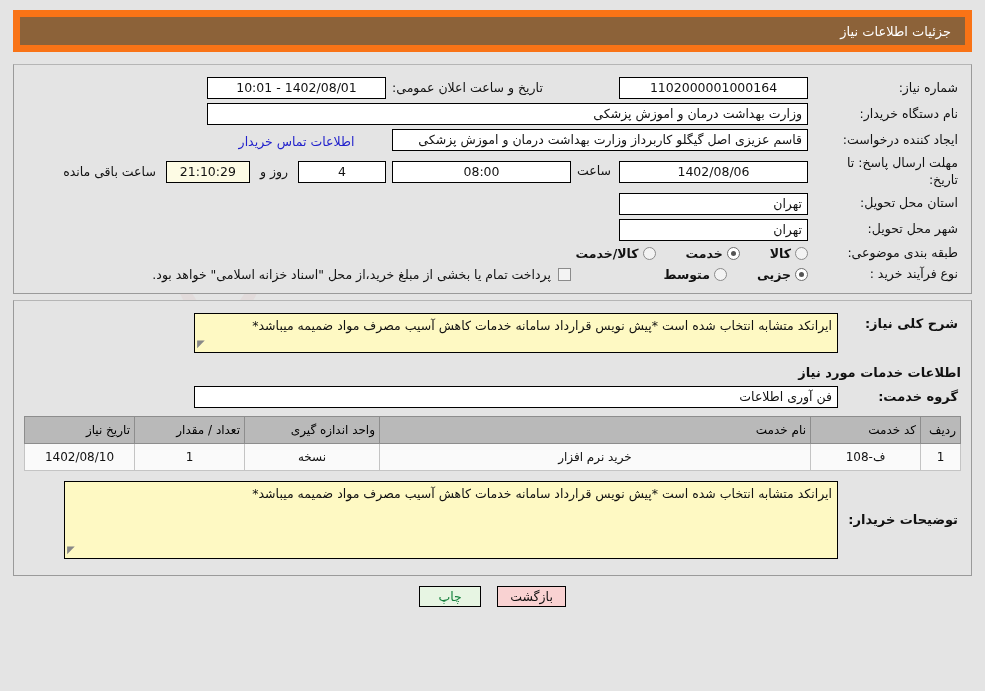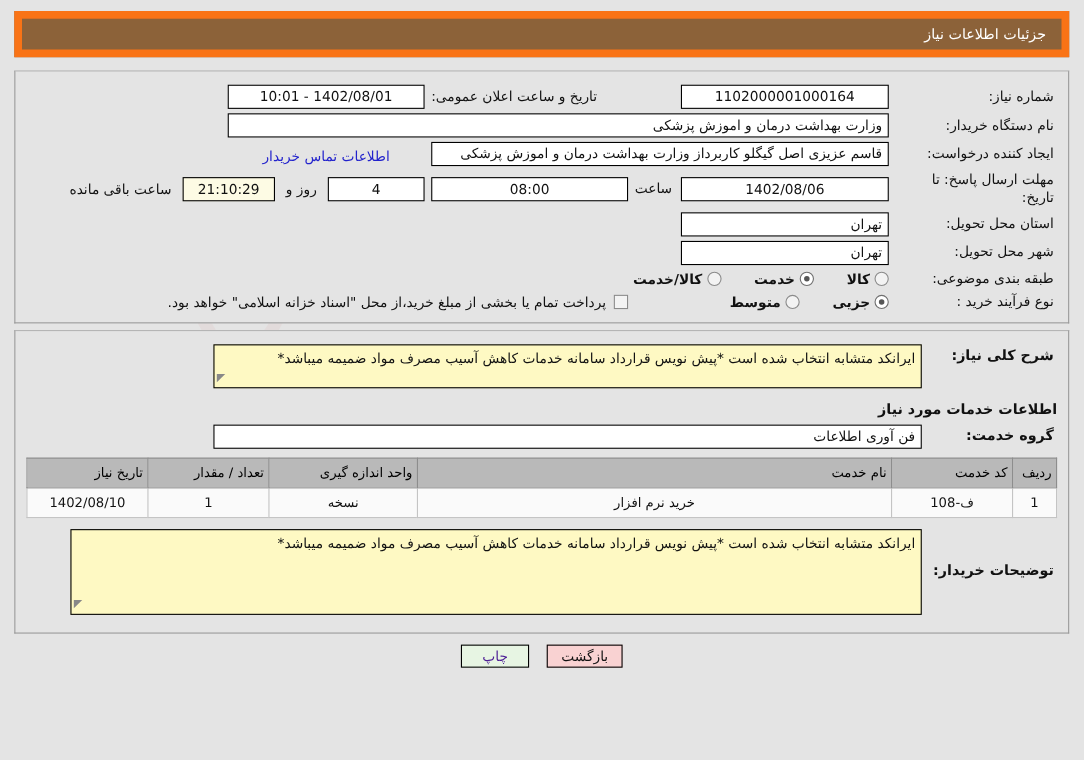--- a/index.html
+++ b/index.html
@@ -214,21 +214,21 @@
     min-width: 62px;
     height: 21px;
     line-height: 19px;
     font-size: 12.5px;
     text-align: center;
     border: 1px solid #000;
     cursor: pointer;
     padding: 0 12px;
     font-family: "DejaVu Sans", "Liberation Sans", sans-serif;
   }
-  .btn.print { background: #e7f5e3; color: #4c1d95; }
+  .btn.print { background: #e7f5e3; color: #15803d; }
   .btn.back  { background: #f9d2d2; color: #111; }
 </style>
 </head>
 <body>
 
 <svg class="watermark" viewBox="0 0 985 260">
   <g opacity="0.55">
     <path d="M175 8 L262 8 L262 95 Q262 150 218 178 Q175 150 175 95 Z" fill="none" stroke="#d9b0b0" stroke-width="11"></path>
     <path d="M196 45 L218 120 L241 45" fill="none" stroke="#d9b0b0" stroke-width="11"></path>
   </g>

